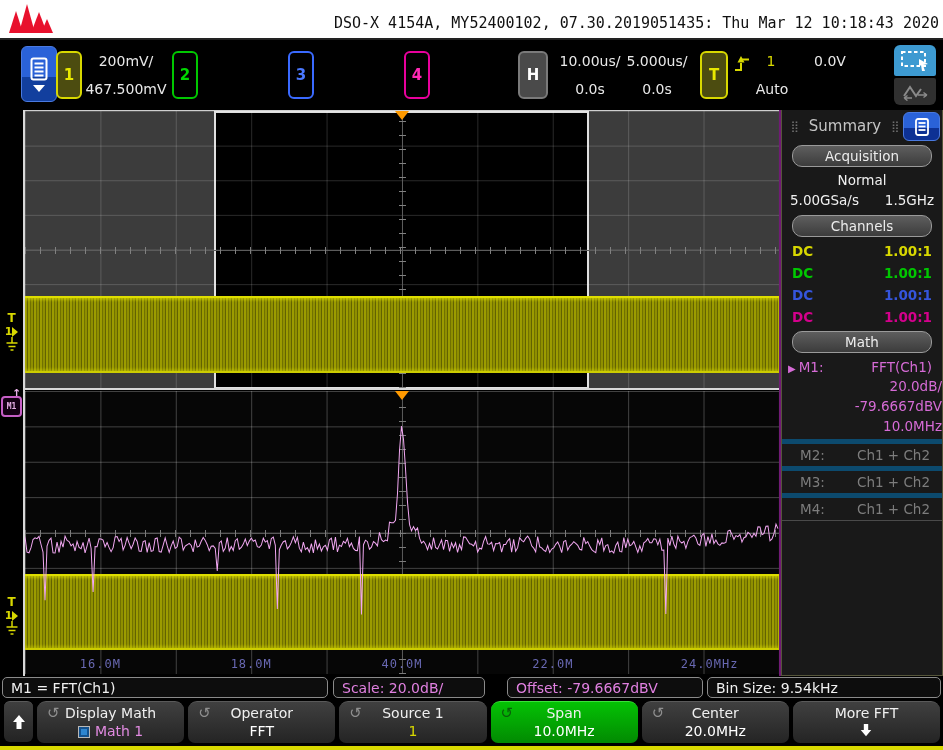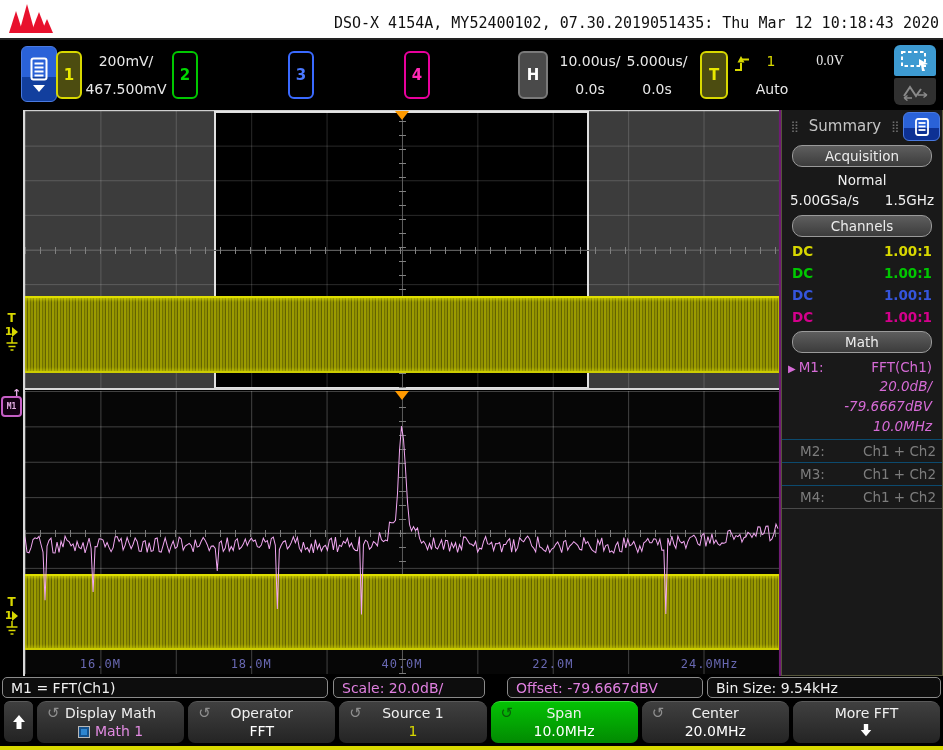--- a/index.html
+++ b/index.html
@@ -77,22 +77,22 @@
     background:linear-gradient(180deg,#2a62d8 0 55%,#0d3194 55% 100%); border:1px solid #4a7ae0;
     display:flex; align-items:center; justify-content:center; }
   .sb-btn { margin:3px 10px; height:22px; border-radius:10px; border:1px solid #9a9a9a;
     background:linear-gradient(180deg,#5e5e5e,#3c3c3c); color:#ececec; display:flex; align-items:center; justify-content:center; }
   .sb-center { text-align:center; color:#f0f0f0; padding:2px 0; }
   .sb-rates { display:flex; justify-content:space-between; padding:2px 8px 4px; color:#f0f0f0; }
   .ch-row { display:flex; justify-content:space-between; padding:3px 10px; font-weight:bold; }
   .math-m1 { color:#d66bd6; }
   .m1-head { display:flex; justify-content:space-between; padding:3px 10px 1px 6px; }
   .m1-head .arr { font-size:10px; margin-right:3px; }
-  .m1-val { text-align:right; padding:2px 10px;font-style:italic; }
-  .math-row { display:flex; justify-content:space-between; padding:3px 6px 3px 18px; color:#7d7d7d; border-top:1px solid #0c4a6e; }
+  .m1-val { text-align:right; padding:2px 0; }
+  .math-row { display:flex; justify-content:space-between; padding:3px 12px 3px 18px; color:#7d7d7d; border-top:5px solid #0c4a6e; }
   .math-sep { border-top:1px solid #4a4a4a; }
 
   
   .sbar { position:relative; height:23px; background:#000; }
   .sbox { position:absolute; top:1px; height:21px; border:1px solid #8a8a8a; border-radius:5px; background:#0d0d0d;
     display:flex; align-items:center; padding-left:8px; font-size:14px; color:#f0f0f0; white-space:nowrap; }
   .magenta { color:#e080e0; }
 
   
   .mbar { position:relative; height:47px; background:#000; display:flex; align-items:flex-start; padding:2px 3px 0 4px; gap:4px; }
@@ -153,21 +153,21 @@
     <div class="tb-txt" style="left:612px; top:41px; width:90px;">0.0s</div>
 
     <div class="ch-btn" style="left:700px; border-color:#d8d800; background:#4c4c10; color:#e8e800; width:28px;">T</div>
     <svg style="position:absolute; left:734px; top:15px;" width="16" height="20" viewBox="0 0 16 20">
       <path d="M1 15 H7 V8" stroke="#d8d800" stroke-width="2" fill="none"></path>
       <path d="M7 1 L3.5 7.5 H10.5 Z" fill="#d8d800"></path>
       <path d="M7 4.5 H15" stroke="#d8d800" stroke-width="2" fill="none"></path>
     </svg>
     <div class="tb-txt" style="left:756px; top:13px; width:30px; color:#d8d800;">1</div>
     <div class="tb-txt" style="left:750px; top:41px; width:44px;">Auto</div>
-    <div class="tb-txt" style="left:802px; top:13px; width:56px;font-family:Liberation Serif, serif;">0.0V</div>
+    <div class="tb-txt" style="left:802px; top:13px; width:56px;">0.0V</div>
 
     <div class="tr-right">
       <div class="zoom-btn">
         <svg width="30" height="22" viewBox="0 0 30 22">
           <rect x="2" y="2" width="23" height="14" fill="none" stroke="#fff" stroke-width="2" stroke-dasharray="3.5 2.5"></rect>
           <polygon points="19,9 28,14 23,15 25,21 22,21 21,15 19,17" fill="#fff"></polygon>
         </svg>
       </div>
       <div class="wave-btn">
         <svg width="28" height="18" viewBox="0 0 28 18">

